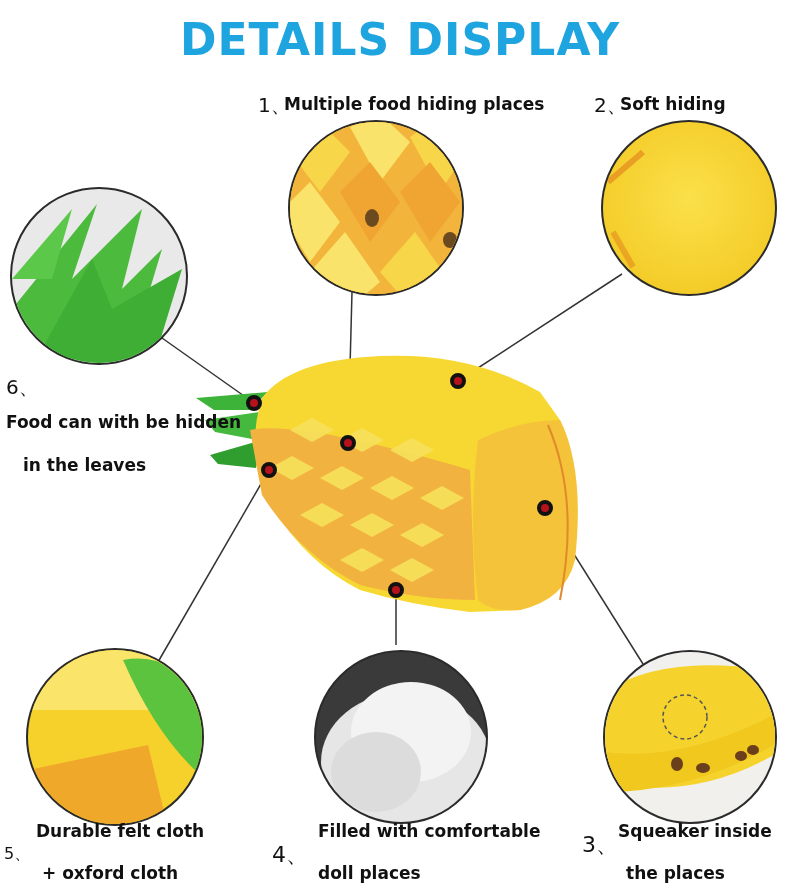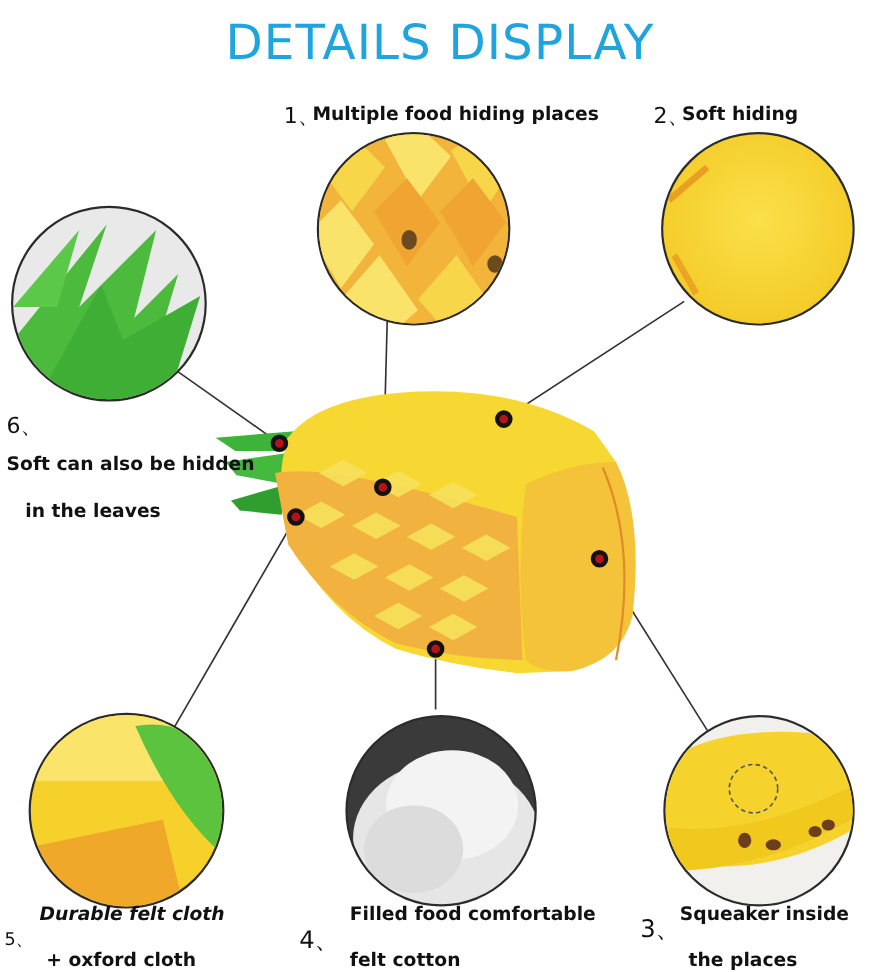--- a/index.html
+++ b/index.html
@@ -1,17 +1,17 @@
 <!DOCTYPE html>
 <html><head>
 <meta charset="utf-8">
 <style>
   html, body { margin:0; padding:0; background:#ffffff; }
   body { width:800px; height:884px; position:relative; overflow:hidden; font-family:"DejaVu Sans", sans-serif; }
-  .title { position:absolute; left:0; top:14px; width:800px; text-align:center; font-family:"DejaVu Sans", sans-serif; font-weight:normal; font-size:44px; letter-spacing:1px; }
+  .title { position:absolute; left:0; top:14px; width:800px; text-align:center; font-family:"DejaVu Sans", sans-serif; font-weight:bold; font-size:44px; letter-spacing:1px; }
   .label { position:absolute; color:#111; font-family:"DejaVu Sans", sans-serif; font-weight:bold; font-size:17px; white-space:nowrap; }
   .num { position:absolute; color:#111; font-family:"DejaVu Sans", sans-serif; font-weight:normal; font-size:20px; white-space:nowrap; }
   .circle { position:absolute; border-radius:50%; border:2px solid #2b2b2b; overflow:hidden; box-sizing:border-box; }
   svg.layer { position:absolute; left:0; top:0; }
   .dot { position:absolute; width:16px; height:16px; margin:-8px 0 0 -8px; border-radius:50%; background:#b5121b; border:4px solid #111; box-sizing:border-box; }
 </style>
 </head>
 <body>
 
 <div class="title" style="color:#1ea4df;">DETAILS DISPLAY</div>
@@ -88,44 +88,44 @@
 </div>
 
 <div class="circle" style="left:10px; top:187px; width:178px; height:178px; background:#e9e9e9;">
   <svg width="178" height="178">
     <polygon points="0,120 85,15 60,90 130,20 110,100 150,60 120,160 0,178" fill="#4cba3c"></polygon>
     <polygon points="20,178 80,70 100,120 170,80 140,178" fill="#3fae34"></polygon>
     <polygon points="0,90 60,20 40,90" fill="#5cc84a"></polygon>
   </svg>
 </div>
 <div class="num" style="left:6px; top:374px;">6、</div>
-<div class="label" style="left:6px; top:412px;">Soft can also be hidden</div>
+<div class="label" style="left:6px; top:412px;">Food can with be hidden</div>
 <div class="label" style="left:6px; top:455px;margin-left:17px;">in the leaves</div>
 
 <div class="circle" style="left:26px; top:648px; width:178px; height:178px; background:#f6d12c;">
   <svg width="178" height="178">
     <rect width="178" height="60" fill="#fbe46a"></rect>
     <polygon points="0,120 120,95 140,178 0,178" fill="#f0a82a"></polygon>
     <path d="M95,10 Q150,0 178,60 L178,130 Q130,90 95,10 Z" fill="#5cc33e"></path>
   </svg>
 </div>
 <div class="num" style="left:4px; top:844px; font-size:16px;">5、</div>
-<div class="label" style="left:36px; top:821px;font-style:italic;">Durable felt cloth</div>
+<div class="label" style="left:36px; top:821px;">Durable felt cloth</div>
 <div class="label" style="left:42px; top:863px;text-align:right;">+ oxford cloth</div>
 
 <div class="circle" style="left:314px; top:650px; width:174px; height:174px; background:#3a3a3a;">
   <svg width="174" height="174">
     <ellipse cx="90" cy="110" rx="85" ry="70" fill="#e6e6e6"></ellipse>
     <ellipse cx="95" cy="80" rx="60" ry="50" fill="#f3f3f3"></ellipse>
     <ellipse cx="60" cy="120" rx="45" ry="40" fill="#dcdcdc"></ellipse>
   </svg>
 </div>
 <div class="num" style="left:272px; top:840px; font-size:22px;">4、</div>
-<div class="label" style="left:318px; top:821px;">Filled food comfortable</div>
-<div class="label" style="left:318px; top:863px;">felt cotton</div>
+<div class="label" style="left:318px; top:821px;">Filled with comfortable</div>
+<div class="label" style="left:318px; top:863px;">doll places</div>
 
 <div class="circle" style="left:603px; top:650px; width:174px; height:174px; background:#f1f0ec;">
   <svg width="174" height="174">
     <path d="M0,40 Q60,0 174,20 L174,100 Q90,150 0,130 Z" fill="#f5d32c"></path>
     <path d="M0,100 Q80,110 174,60 L174,90 Q90,140 0,140 Z" fill="#f0c81e"></path>
     <circle cx="80" cy="65" r="22" fill="none" stroke="#555" stroke-width="1.5" stroke-dasharray="4,3"></circle>
     <ellipse cx="72" cy="112" rx="6" ry="7" fill="#6b3f1c"></ellipse>
     <ellipse cx="98" cy="116" rx="7" ry="5" fill="#6b3f1c"></ellipse>
     <ellipse cx="136" cy="104" rx="6" ry="5" fill="#6b3f1c"></ellipse>
     <ellipse cx="148" cy="98" rx="6" ry="5" fill="#6b3f1c"></ellipse>

